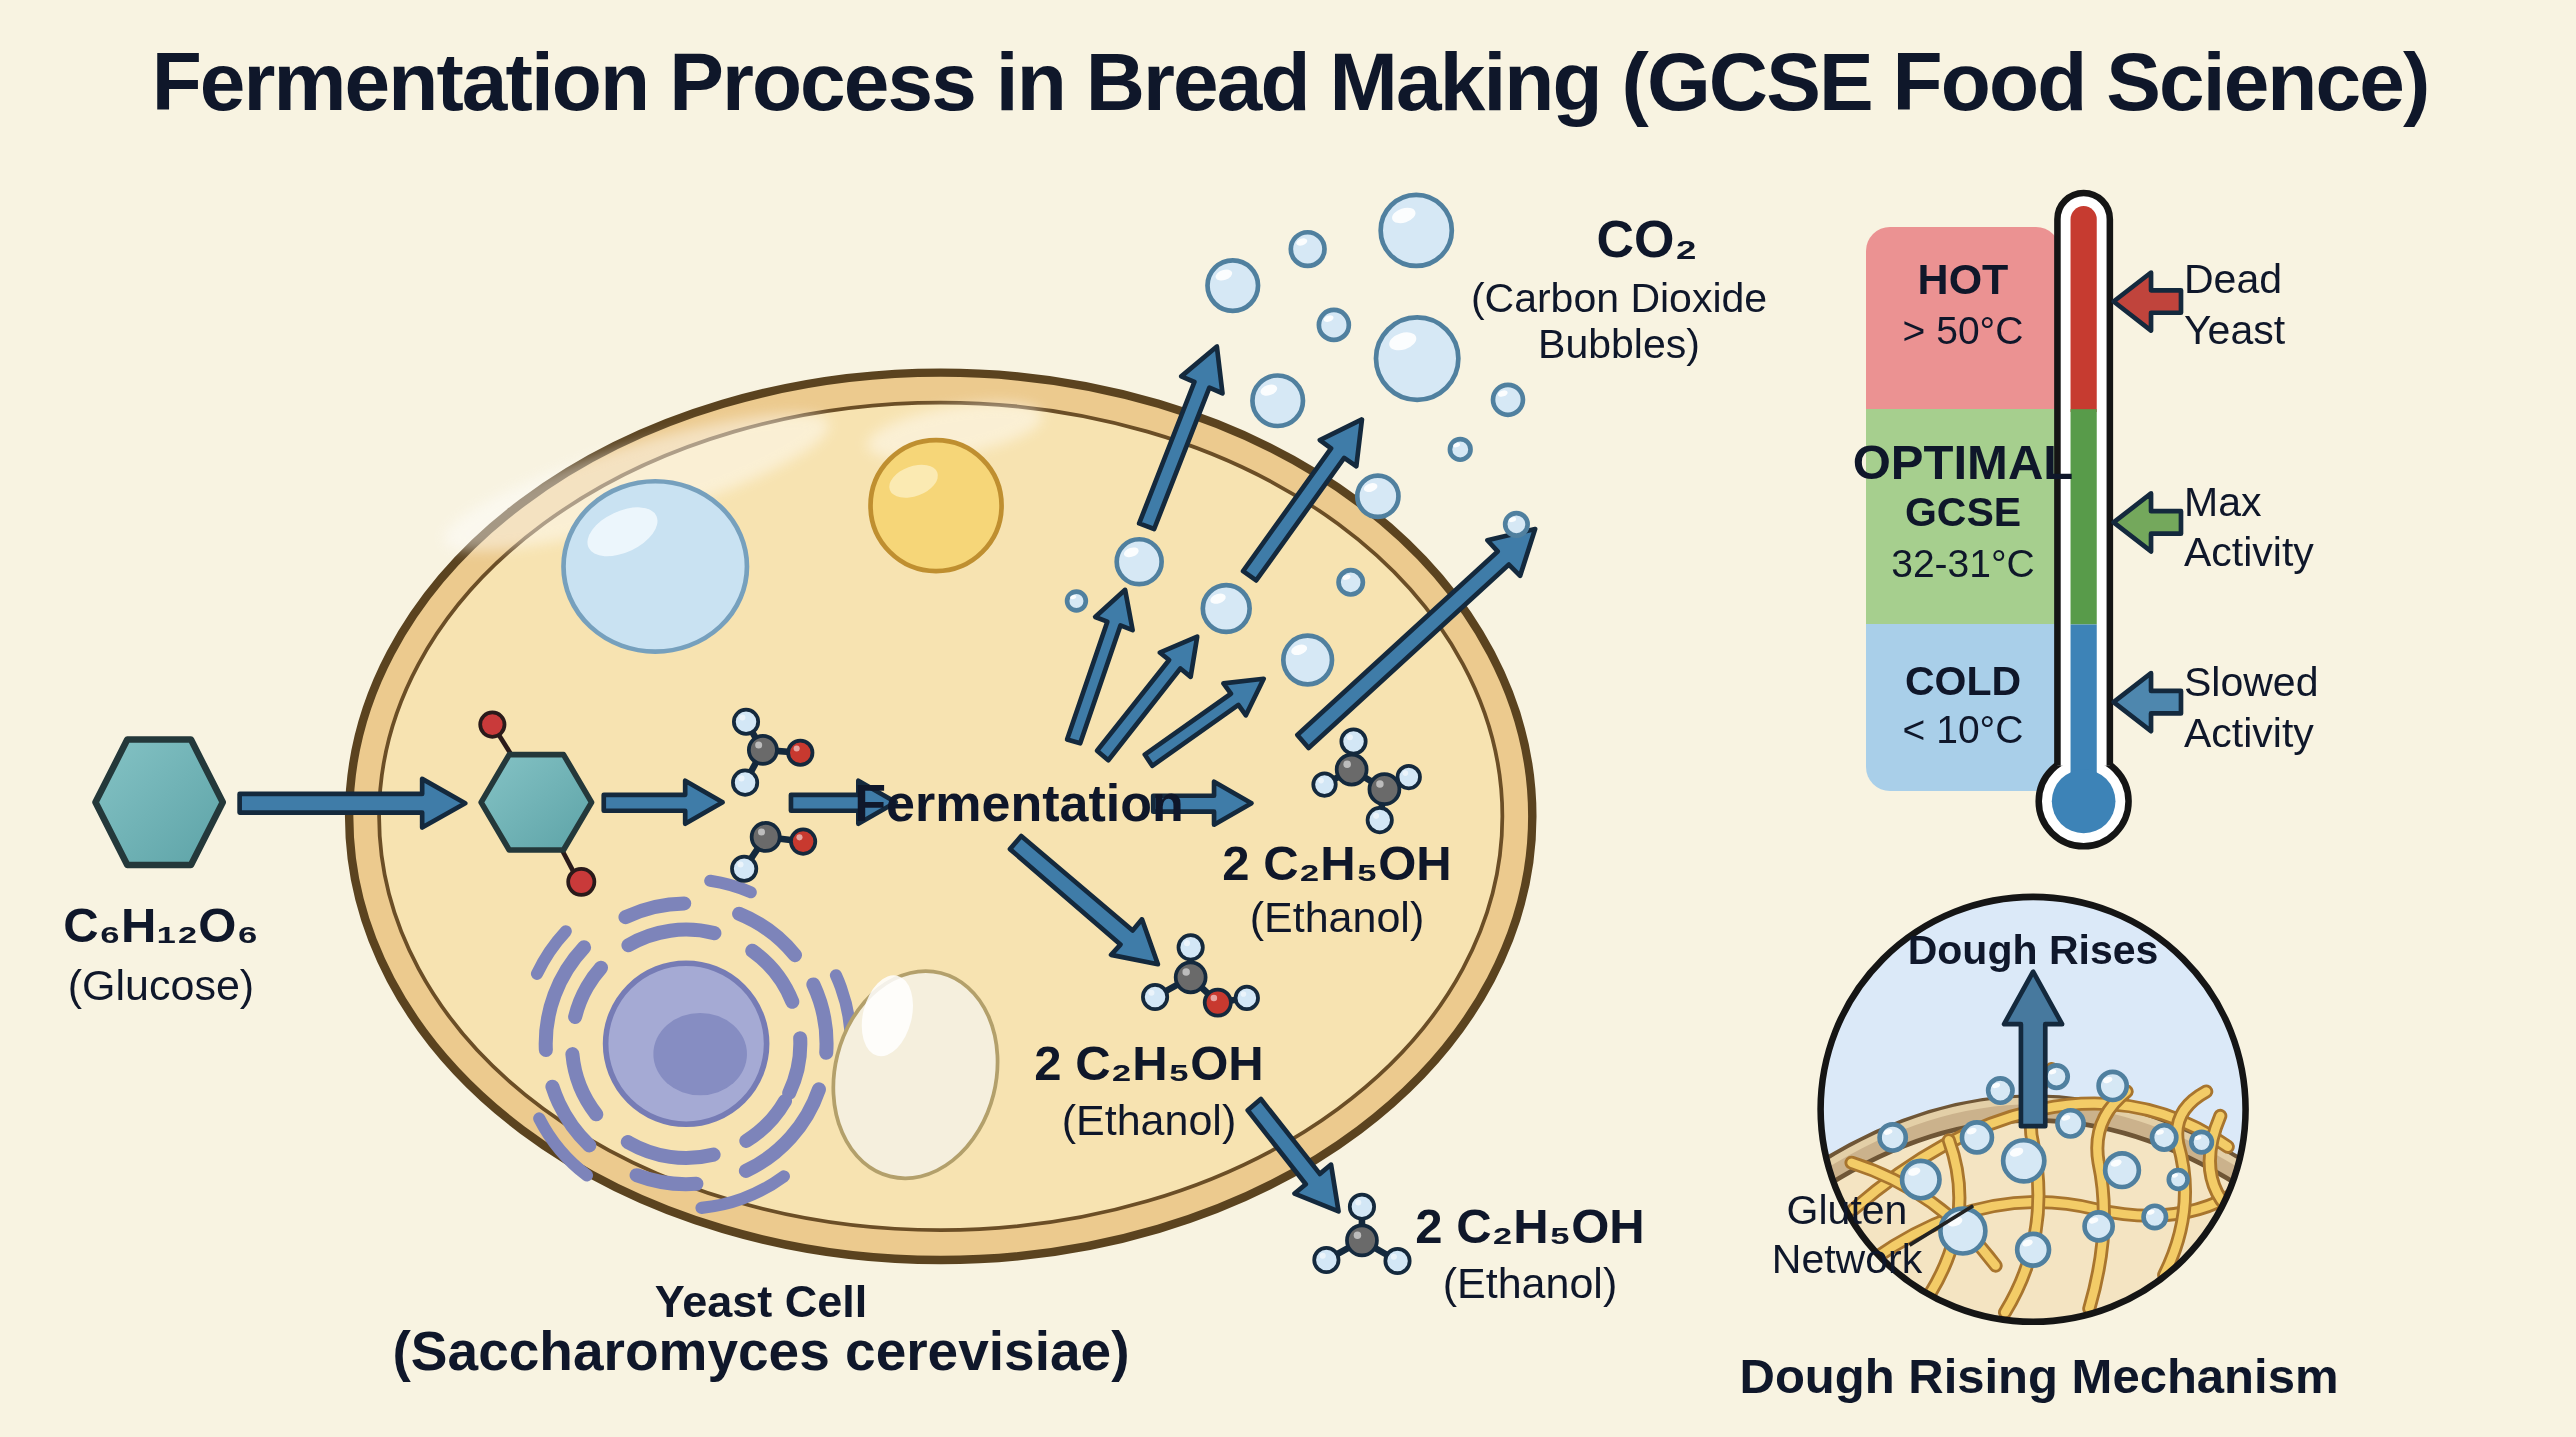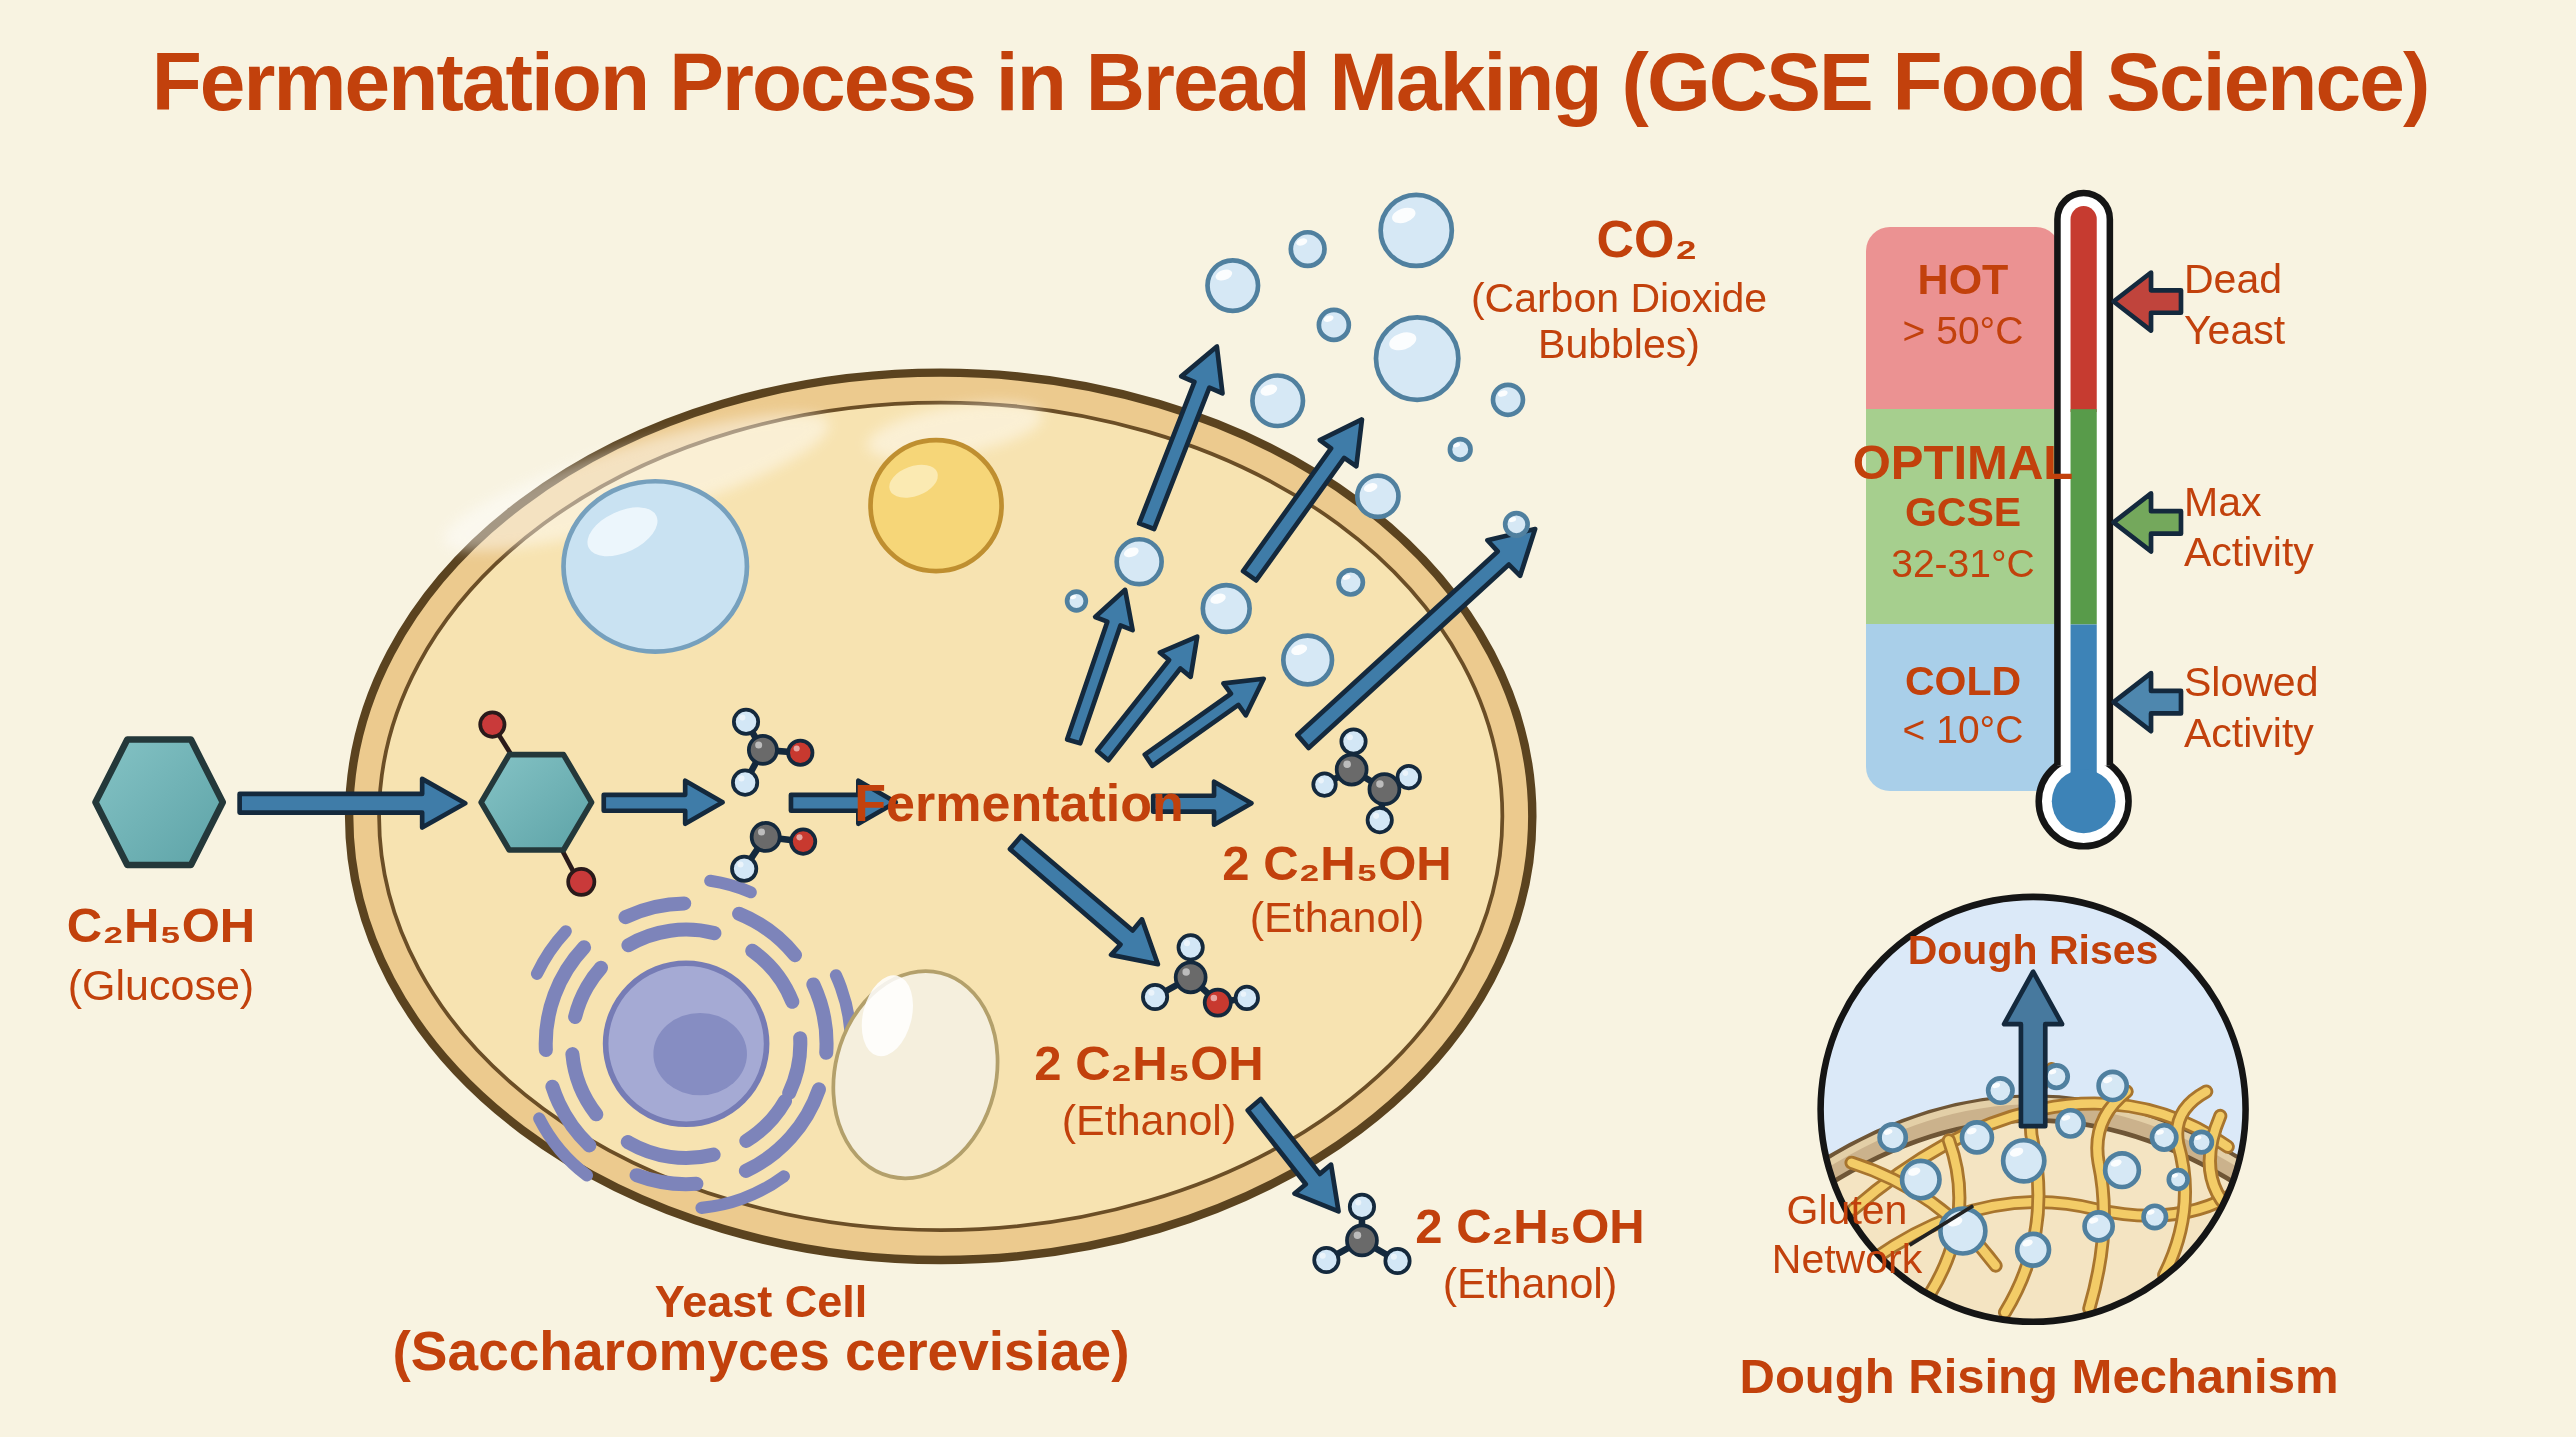--- a/index.html
+++ b/index.html
@@ -7,21 +7,21 @@
     position:relative;
     width:2576px;height:1438px;
     background:#f8f3e1;
     overflow:hidden;
     font-family:"Liberation Sans","DejaVu Sans",sans-serif;
   }
   .t{
     position:absolute;
     transform:translate(-50%,-50%);
     white-space:nowrap;
-    color:#c2410c;
+    color:#0f172a;
     z-index:3;
     line-height:1;
   }
   .tl{transform:translate(0,-50%);}
   .b{font-weight:700;}
   .zone{position:absolute;left:1866px;width:194px;z-index:1;}
   #zone-hot{top:227px;height:183px;border-radius:24px 24px 0 0;}
   #zone-opt{top:409px;height:215px;}
   #zone-cold{top:624px;height:167px;border-radius:0 0 24px 24px;}
   #deco{position:absolute;left:0;top:0;z-index:2;pointer-events:none;}
@@ -285,21 +285,21 @@
     <g id="g-dough-arrow">
         <polygon points="2185,1203 2185,1094 2203,1094 2172,1038 2141,1094 2159,1094 2159,1203" fill="#47799e" stroke="#14293d" stroke-width="5" stroke-linejoin="round"></polygon>
       </g>
     <circle cx="2172" cy="1185" r="227" fill="none" stroke="#151515" stroke-width="7"></circle>
     <line x1="2040" y1="1330" x2="2108" y2="1288" stroke="#222222" stroke-width="4"></line>
   </g>
 </svg>
 
 <div id="title" class="t b" style="left:1290px;top:82px;font-size:82px">Fermentation Process in Bread Making (GCSE Food Science)</div>
 
-<div class="t b" style="left:161px;top:925px;font-size:49px">C₂H₅OH</div>
+<div class="t b" style="left:161px;top:925px;font-size:49px">C₆H₁₂O₆</div>
 <div class="t" style="left:161px;top:985px;font-size:43px">(Glucose)</div>
 
 <div class="t b" style="left:1019px;top:803px;font-size:52px">Fermentation</div>
 
 <div class="t b" style="left:1337px;top:863px;font-size:49px">2 C₂H₅OH</div>
 <div class="t" style="left:1337px;top:917px;font-size:43px">(Ethanol)</div>
 <div class="t b" style="left:1149px;top:1063px;font-size:49px">2 C₂H₅OH</div>
 <div class="t" style="left:1149px;top:1120px;font-size:43px">(Ethanol)</div>
 <div class="t b" style="left:1530px;top:1226px;font-size:49px">2 C₂H₅OH</div>
 <div class="t" style="left:1530px;top:1283px;font-size:43px">(Ethanol)</div>

